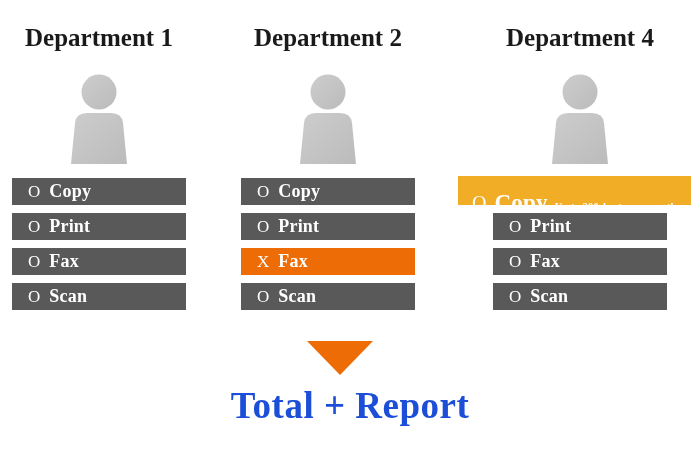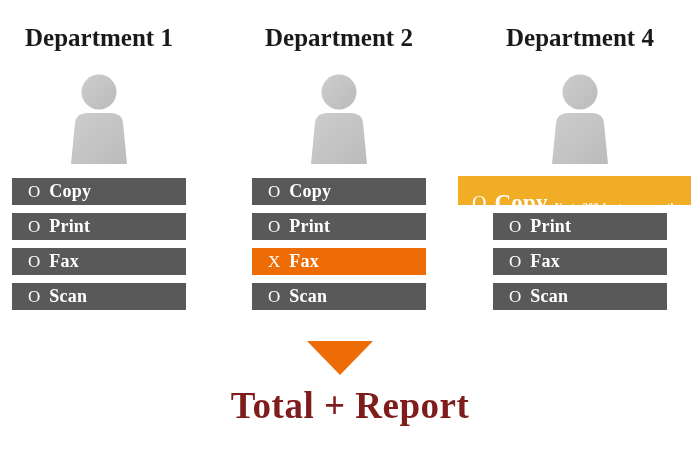--- a/index.html
+++ b/index.html
@@ -14,21 +14,21 @@
   #stage {
     position: relative;
     width: 700px;
     height: 468px;
     background: #ffffff;
     overflow: hidden;
     font-family: Liberation Serif, serif;
   }
   .dept { position: absolute; top: 0; width: 174px; height: 468px; }
   .d1 { left: 12px;  }
-  .d2 { left: 252px; }
+  .d2 { left: 241px; }
   .d3 { left: 493px; }
   .dept-title {
     position: absolute;
     top: 24px; left: -20px; right: -20px;
     text-align: center;
     font-size: 25px;
     font-weight: 700;
     color: var(--heading_black);
     letter-spacing: 0px;
     white-space: nowrap;
@@ -71,21 +71,21 @@
     border-left: 33px solid transparent;
     border-right: 33px solid transparent;
     border-top: 34px solid var(--highlight_orange);
   }
   .total {
     position: absolute;
     top: 384px; left: 0; width: 700px;
     text-align: center;
     font-size: 37px;
     font-weight: 700;
-    color: #7f1d1d;
+    color: #1d4ed8;
     letter-spacing: 0.5px;
   }
 </style>
 </head>
 <body>
 
 <svg width="0" height="0" style="position:absolute">
   <defs>
     <linearGradient id="personGrad" x1="0" y1="0" x2="1" y2="1">
       <stop offset="0" stop-color="#CDCDCD"></stop>

